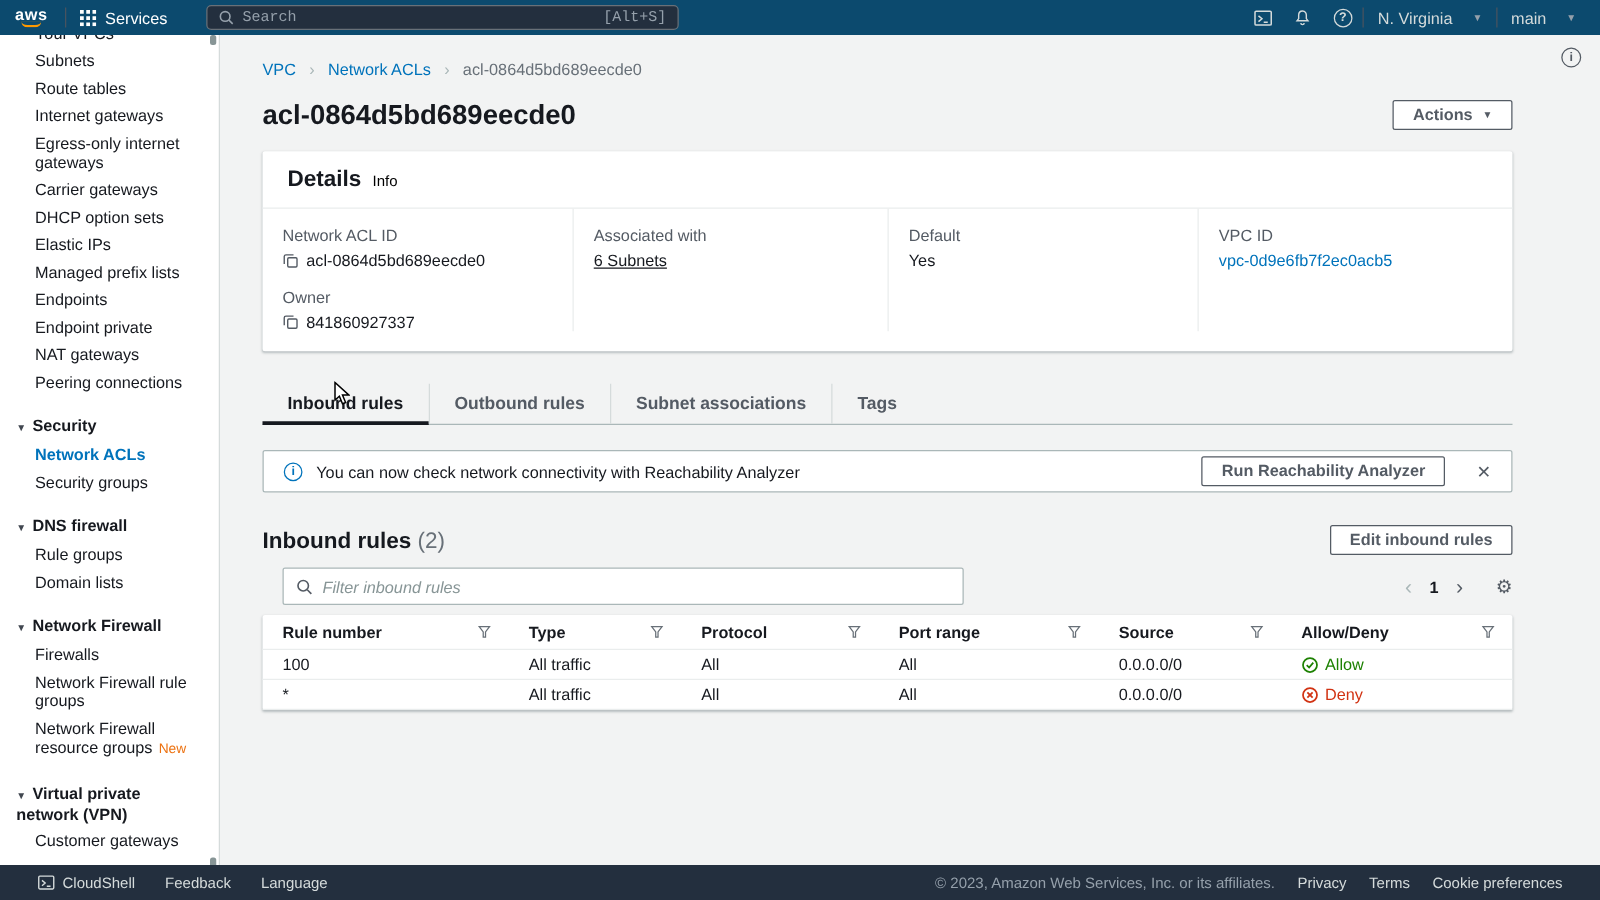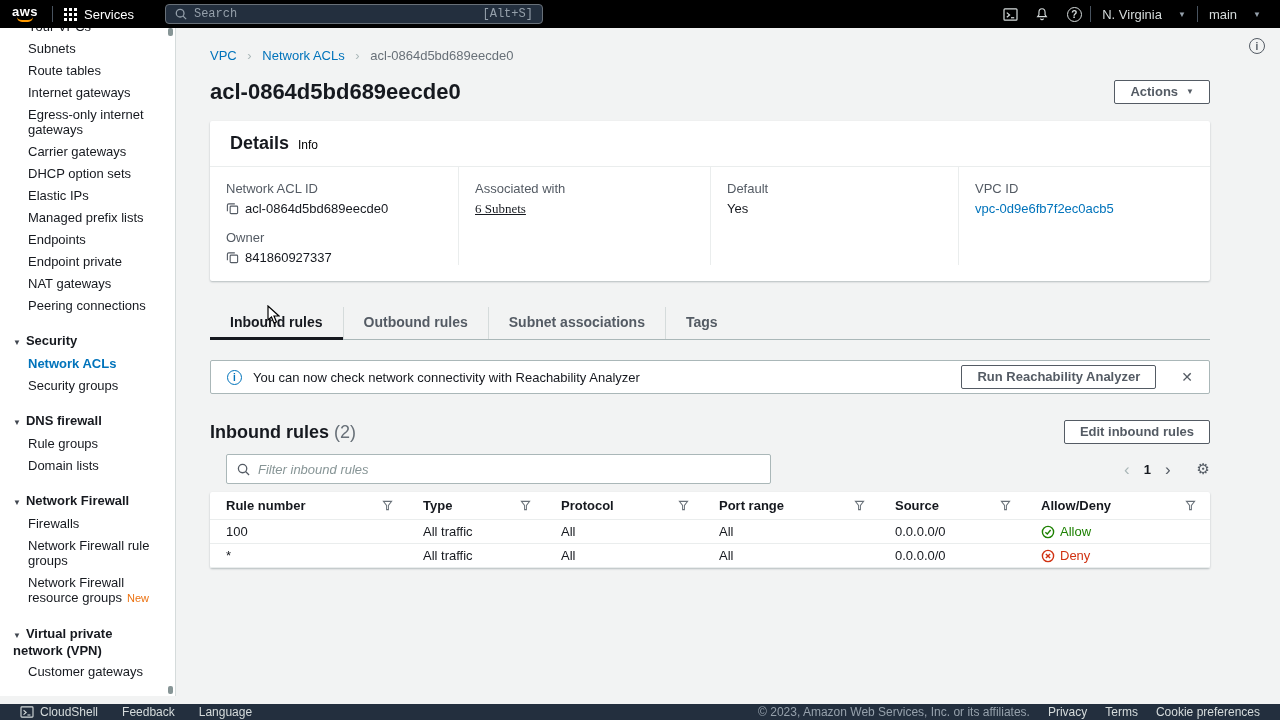--- a/index.html
+++ b/index.html
@@ -6,21 +6,21 @@
   html, body {
     width: 1280px; height: 720px; overflow: hidden;
     background: #f2f3f3;
     font-family: "Liberation Sans", "DejaVu Sans", sans-serif;
     font-size: 13px; color: #16191f;
   }
 
   
   .topnav {
     position: fixed; top: 0; left: 0; right: 0; height: 28px;
-    background: #000000; color: #fff;
+    background: #0c4a6e; color: #fff;
     display: flex; align-items: center; z-index: 30;
   }
   .aws-logo { display: flex; flex-direction: column; align-items: center; margin: 0 14px 0 12px; cursor: pointer; }
   .aws-text { font-weight: 700; font-size: 13px; line-height: 11px; letter-spacing: .5px; }
   .aws-smile { width: 16px; height: 5px; border-bottom: 2px solid #ff9900; border-radius: 0 0 9px 9px; }
   .nav-sep { width: 1px; height: 16px; background: #48535f; }
   .nav-item { display: flex; align-items: center; gap: 7px; padding: 0 11px; height: 100%; font-size: 13px; cursor: pointer; }
   .nav-search {
     margin-left: 20px; width: 378px; height: 20px;
     border: 1px solid #687078; border-radius: 4px;
@@ -85,21 +85,21 @@
   .card { margin-top: 16px; background: #fff; border-radius: 2px; box-shadow: 0 1px 2px rgba(0,28,36,.25); }
   .card-header { padding: 12px 20px; border-bottom: 1px solid #eaeded; display: flex; align-items: baseline; gap: 9px; }
   .card-header h2 { font-size: 18px; font-weight: 700; }
   .info-link { color: #000000; font-size: 12px; cursor: pointer; }
   .card-body { display: grid; grid-template-columns: 248px 252px 248px 1fr; padding: 0 0 16px; }
   .field { padding: 14px 16px 0; }
   .field .flabel { color: #545b64; margin-bottom: 5px; }
   .field .fvalue { display: flex; align-items: center; gap: 6px; }
   .f2, .f3, .f4 { grid-row: 1 / 3; border-left: 1px solid #eaeded; }
   .f5 { grid-column: 1; grid-row: 2; }
-  .subnet-link { text-decoration: underline; cursor: pointer; font-family: Liberation Serif, serif; }
+  .subnet-link { text-decoration: underline; cursor: pointer; }
   .link-value { color: #0073bb; cursor: pointer; }
 
   .tabs { margin-top: 26px; display: flex; border-bottom: 1px solid #aab7b8; }
   .tab { font-size: 14px; font-weight: 700; color: #545b64; padding: 7px 20px 9px; position: relative; cursor: pointer; }
   .tab + .tab { border-left: 1px solid #d5dbdb; }
   .tab.active { color: #16191f; }
   .tab.active::after { content: ""; position: absolute; left: 0; right: 0; bottom: -1px; height: 3px; background: #16191f; }
 
   .banner {
     margin-top: 20px; background: #fff; border: 1px solid #aab7b8; border-radius: 2px;
@@ -137,23 +137,23 @@
   .th { padding: 6px 14px 6px 16px; font-weight: 700; display: flex; justify-content: space-between; align-items: center; }
   .tr { border-bottom: 1px solid #eaeded; }
   .td { padding: 4px 16px; display: flex; align-items: center; gap: 5px; }
   .allow { color: #1d8102; }
   .deny { color: #d13212; }
 
   .cursor-svg { position: absolute; left: 90px; top: 277px; z-index: 20; pointer-events: none; }
 
   
   .footer {
-    position: fixed; bottom: 0; left: 0; right: 0; height: 16px;
+    position: fixed; bottom: 0; left: 0; right: 0; height: 28px;
     background: #232f3e; color: #d5dbdb; font-size: 12px;
-    display: flex; align-items: center; gap: 24px; padding: 0 20px; z-index: 30;
+    display: flex; align-items: center; gap: 24px; padding: 0 30px; z-index: 30;
   }
   .f-item { display: flex; align-items: center; gap: 6px; cursor: pointer; white-space: nowrap; }
   .f-right { margin-left: auto; display: flex; align-items: center; gap: 18px; }
   .copyright { color: #95a0ab; cursor: default; }
 </style>
 </head>
 <body>
 
 <header class="topnav">
   <div class="aws-logo">

